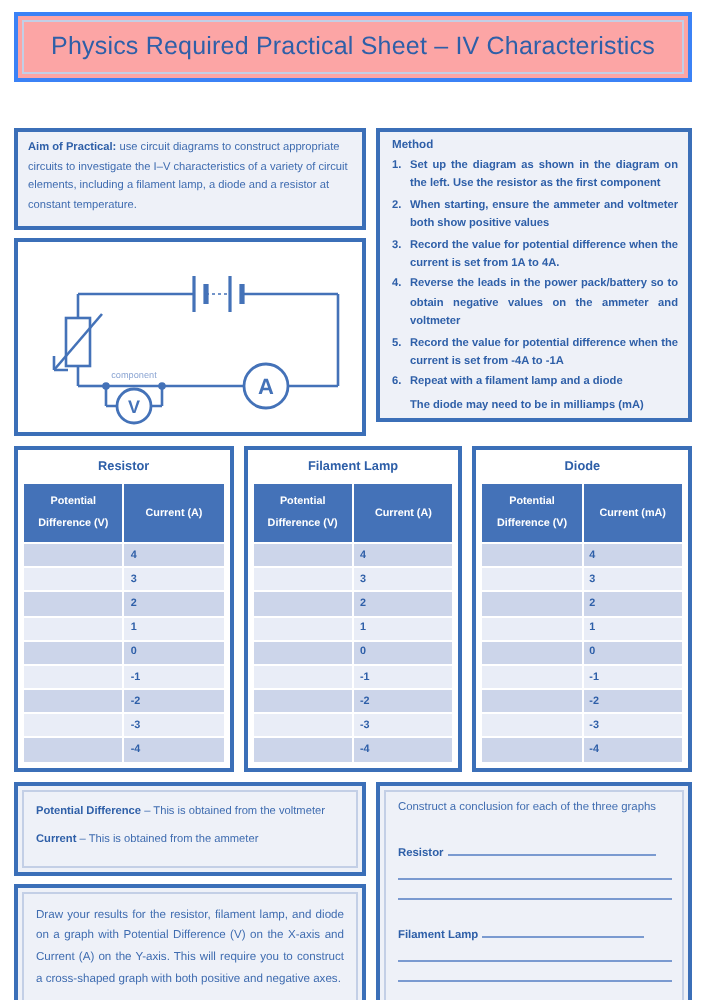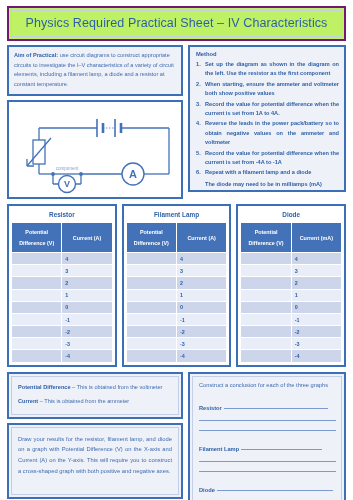--- a/index.html
+++ b/index.html
@@ -14,24 +14,24 @@
   .page {
     position: relative;
     width: 353px;
     height: 500px;
     background: #ffffff;
     padding: 6px 7px;
   }
 
   
   .title-box {
-    border: 2px solid #701a75;
-    background: #bef264;
+    border: 2px solid #3b82f6;
+    background: #fca5a5;
     padding: 2px;
-    margin-bottom: 4px;
+    margin-bottom: 23px;
   }
   .title-inner {
     border: 1px solid #c3cfe6;
     padding: 5px 4px 6px 4px;
     text-align: center;
   }
   .title-text {
     font-size: 12.5px;
     color: #2e5fa8;
     letter-spacing: .1px;

